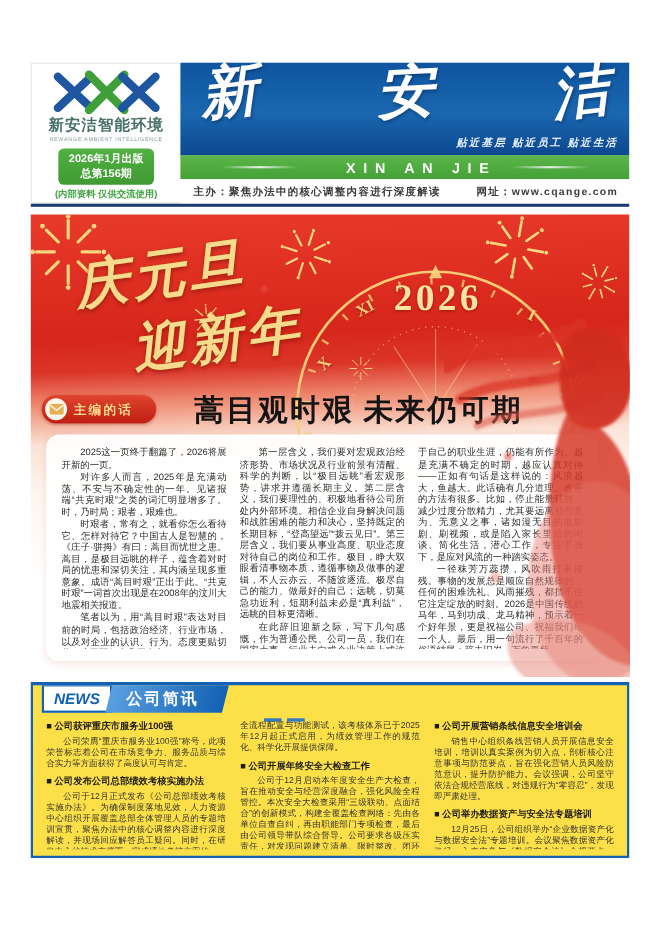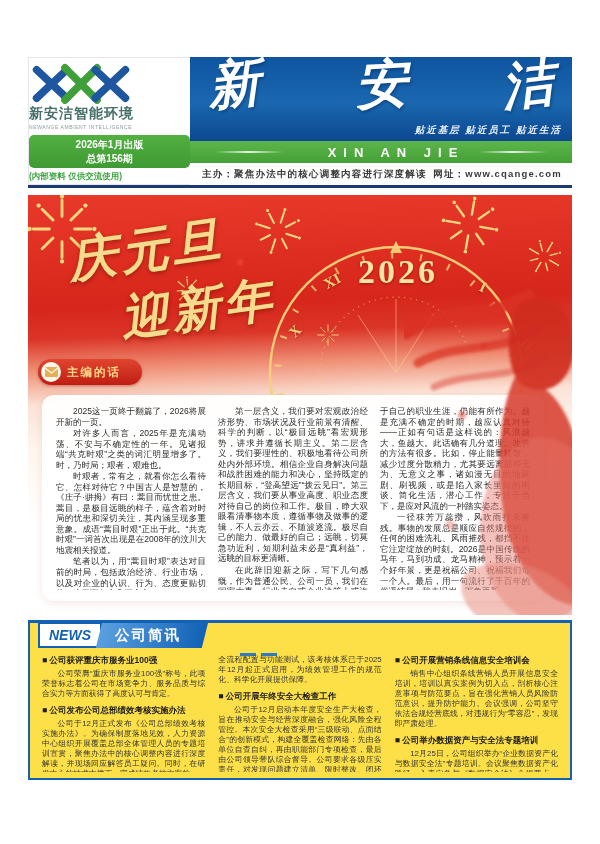--- a/index.html
+++ b/index.html
@@ -2,22 +2,22 @@
 <html><head>
 <meta charset="utf-8">
 <style>
   * { margin:0; padding:0; box-sizing:border-box; }
   body { font-family:"Liberation Sans", sans-serif; background:#fff; }
   .page { position:relative; width:600px; height:844px; background:#fff; overflow:hidden; }
 
   
   .masthead { position:absolute; left:28px; top:57px; width:544px; height:131px;
               display:flex; border-bottom:3px solid #1b3a72; background:#fff; }
-  .mast-left { width:162px; height:100%; border:1px solid #e3e7ea; border-right:none;
-               display:flex; flex-direction:column; padding-top:4px; }
+  .mast-left { width:136px; height:100%; border:1px solid #e3e7ea; border-right:none;
+               display:flex; flex-direction:column; align-items:center; padding-top:4px; }
   .logo-svg { width:104px; height:42px; }
   .company-cn { font-size:14px; font-weight:bold; color:#47706a; letter-spacing:1px; margin-top:1px; }
   .company-en { font-size:5px; color:#8b9aa0; letter-spacing:.6px; margin-top:1px; }
   .issue-box { margin-top:5px; background:linear-gradient(180deg,#52b041,#3f9a33); color:#fff;
                border-radius:5px; padding:3px 10px; text-align:center; }
   .issue-box div { font-size:10px; font-weight:bold; line-height:1.35; }
   .issue-note { margin-top:3px; color:#3fa441; font-size:8.5px; font-weight:bold; }
   .mast-right { flex:1; display:flex; flex-direction:column; }
   .mast-blue { flex:1; background:linear-gradient(180deg,#0f55a0 0%,#1a67b0 55%,#0c4890 100%);
                position:relative; display:flex; flex-direction:column; justify-content:flex-end; }
@@ -200,20 +200,21 @@
     <div class="ed-titlerow">
       <div class="ed-badge">
         <span class="env">
           <svg width="13" height="10" viewBox="0 0 13 10">
               <rect x="0" y="0" width="13" height="10" rx="1.5" fill="#e5b055"></rect>
               <path d="M0,1 L6.5,6 L13,1" stroke="#fdf6ea" stroke-width="1.2" fill="none"></path>
             </svg>
         </span>
         <span class="label">主编的话</span>
       </div>
+      <div class="ed-title">蒿目观时艰 未来仍可期</div>
     </div>
 
     <div class="ed-card">
       <div class="ed-col">
           <p class="para">2025这一页终于翻篇了，2026将展开新的一页。</p>
           <p class="para">对许多人而言，2025年是充满动荡、不安与不确定性的一年。见诸报端“共克时艰”之类的词汇明显增多了。时，乃时局；艰者，艰难也。</p>
           <p class="para">时艰者，常有之，就看你怎么看待它、怎样对待它？中国古人是智慧的，《庄子·骈拇》有曰：蒿目而忧世之患。蒿目，是极目远眺的样子，蕴含着对时局的忧患和深切关注，其内涵呈现多重意象。成语“蒿目时艰”正出于此。“共克时艰”一词首次出现是在2008年的汶川大地震相关报道。</p>
           <p class="para">笔者以为，用“蒿目时艰”表达对目前的时局，包括政治经济、行业市场，以及对企业的认识、行为、态度更贴切些，这里面包含几层含义：</p>
         </div>
       <div class="ed-col">

